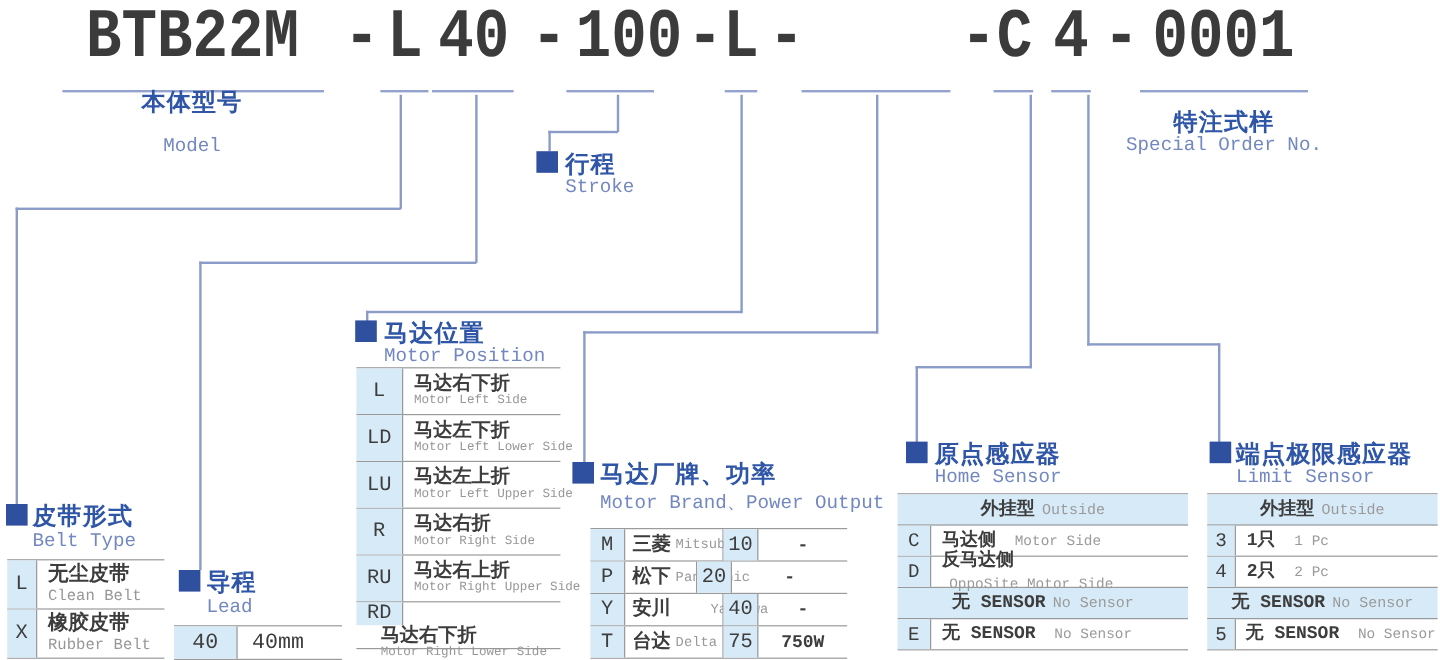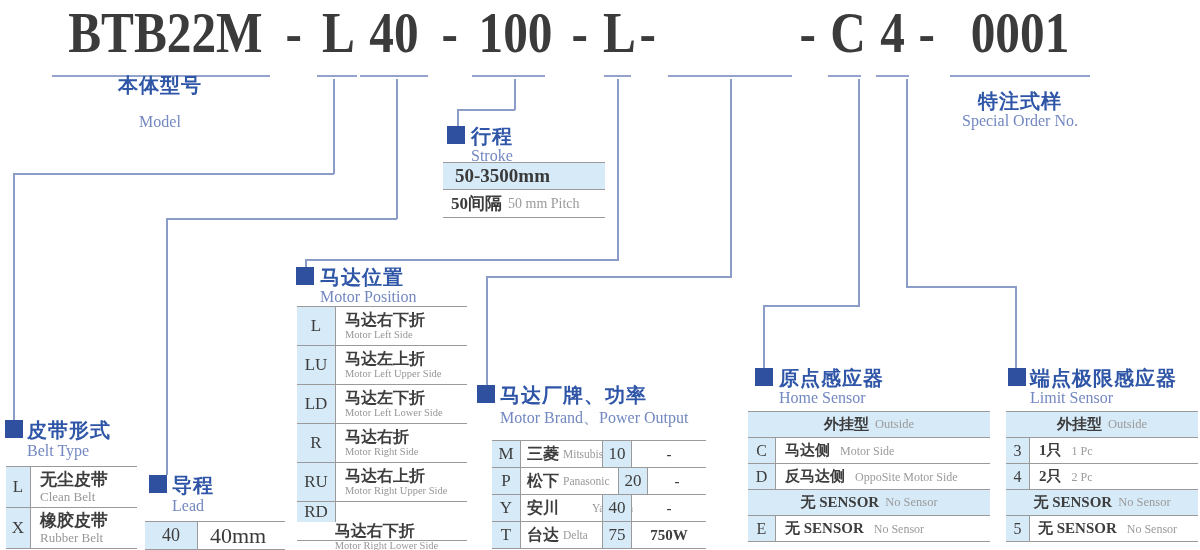--- a/index.html
+++ b/index.html
@@ -1,18 +1,18 @@
 <!DOCTYPE html>
 <html><head>
 <meta charset="utf-8">
 <style>
   html,body{margin:0;padding:0;background:#fff;}
   #canvas{
     position:relative;width:1200px;height:550px;background:#ffffff;overflow:hidden;
-    font-family:Liberation Serif, serif;
+    font-family:Liberation Mono, monospace;
   }
   
   .seg{position:absolute;top:2px;height:64px;line-height:62px;text-align:center;
        font-weight:bold;font-size:58px;color:#3b3b3b;white-space:nowrap;}
   .seg>span{display:inline-block;transform:scaleX(.85);transform-origin:50% 100%;}
   .useg{position:absolute;top:75px;height:2px;background:#93a3cd;}
   
   .vl,.hl{position:absolute;background:#8b9cc9;}
   .vl{width:1.5px;} .hl{height:1.5px;}
   
@@ -120,29 +120,20 @@
   <div class="ent" style="left:500px;top:408px;">Motor Brand、Power Output</div>
 
   <div class="sq" style="left:755px;top:368px;"></div>
   <div class="zht" style="left:779px;top:365px;">原点感应器</div>
   <div class="ent" style="left:779px;top:389px;">Home Sensor</div>
 
   <div class="sq" style="left:1008px;top:368px;"></div>
   <div class="zht" style="left:1030px;top:365px;">端点极限感应器</div>
   <div class="ent" style="left:1030px;top:389px;">Limit Sensor</div>
 
-  <div class="tbl" style="left:443px;top:162px;width:162px;">
-    <div class="trow blue" style="height:27px;">
-      <div style="padding-left:12px;font-size:19px;font-weight:bold;color:#3a3a3a;">50-3500mm</div>
-    </div>
-    <div class="trow" style="height:28px;">
-      <div style="padding-left:8px;font-size:17px;font-weight:bold;color:#3a3a3a;white-space:nowrap;">50间隔</div>
-      <div class="inlen" style="font-size:14px;">50 mm Pitch</div>
-    </div>
-  </div>
 
   <div class="tbl" style="left:6px;top:466px;width:131px;">
     <div class="trow" style="height:41px;">
       <div class="code" style="width:24px;">L</div>
       <div class="desc">
         <div class="zh1" style="font-size:17px;">无尘皮带</div>
         <div class="en1" style="font-size:13px;">Clean Belt</div>
       </div>
     </div>
     <div class="trow" style="height:41px;">
@@ -150,44 +141,44 @@
       <div class="desc">
         <div class="zh1" style="font-size:17px;">橡胶皮带</div>
         <div class="en1" style="font-size:13px;">Rubber Belt</div>
       </div>
     </div>
   </div>
 
   <div class="tbl" style="left:145px;top:521px;width:140px;">
     <div class="trow" style="height:28px;">
       <div class="code" style="width:52px;font-size:18px;">40</div>
-      <div style="padding-left:12px;font-size:22px;color:#3a3a3a;">40mm</div>
+      <div style="padding-left:12px;font-size:18px;color:#3a3a3a;">40mm</div>
     </div>
   </div>
 
   <div class="tbl" style="left:297px;top:306px;width:170px;">
     <div class="trow" style="height:39px;">
       <div class="code" style="width:38px;">L</div>
       <div class="desc">
         <div class="zh1">马达右下折</div>
         <div class="en1">Motor Left Side</div>
       </div>
     </div>
     <div class="trow" style="height:39px;">
+      <div class="code" style="width:38px;">LD</div>
+      <div class="desc">
+        <div class="zh1">马达左下折</div>
+        <div class="en1">Motor Left Lower Side</div>
+      </div>
+    </div>
+    <div class="trow" style="height:39px;">
       <div class="code" style="width:38px;">LU</div>
       <div class="desc">
         <div class="zh1">马达左上折</div>
         <div class="en1">Motor Left Upper Side</div>
-      </div>
-    </div>
-    <div class="trow" style="height:39px;">
-      <div class="code" style="width:38px;">LD</div>
-      <div class="desc">
-        <div class="zh1">马达左下折</div>
-        <div class="en1">Motor Left Lower Side</div>
       </div>
     </div>
     <div class="trow" style="height:39px;">
       <div class="code" style="width:38px;">R</div>
       <div class="desc">
         <div class="zh1">马达右折</div>
         <div class="en1">Motor Right Side</div>
       </div>
     </div>
     <div class="trow" style="height:39px;">
@@ -211,21 +202,21 @@
       <div class="code" style="width:28px;">M</div>
       <div class="desc inl" style="width:82px;box-sizing:border-box;padding-left:6px;border-right:1px solid #9a9a9a;align-self:stretch;display:flex;align-items:center;">
         <span class="zh1">三菱</span>
         <span class="inlen" style="font-size:11.5px;margin-left:4px;">Mitsubishi</span>
       </div>
       <div class="code" style="width:28px;border-left:none;">10</div>
       <div class="pval">-</div>
     </div>
     <div class="trow" style="height:27px;">
       <div class="code" style="width:28px;">P</div>
-      <div class="desc inl" style="width:98px;box-sizing:border-box;padding-left:6px;border-right:1px solid #9a9a9a;align-self:stretch;display:flex;align-items:center;">
+      <div class="desc inl" style="width:60px;box-sizing:border-box;padding-left:6px;border-right:1px solid #9a9a9a;align-self:stretch;display:flex;align-items:center;">
         <span class="zh1">松下</span>
         <span class="inlen" style="font-size:11.5px;margin-left:4px;">Panasonic</span>
       </div>
       <div class="code" style="width:28px;">20</div>
       <div class="pval">-</div>
     </div>
     <div class="trow" style="height:27px;">
       <div class="code" style="width:28px;">Y</div>
       <div class="desc inl" style="width:82px;box-sizing:border-box;padding-left:6px;border-right:1px solid #9a9a9a;align-self:stretch;display:flex;align-items:center;gap:29px;">
         <span class="zh1">安川</span>

